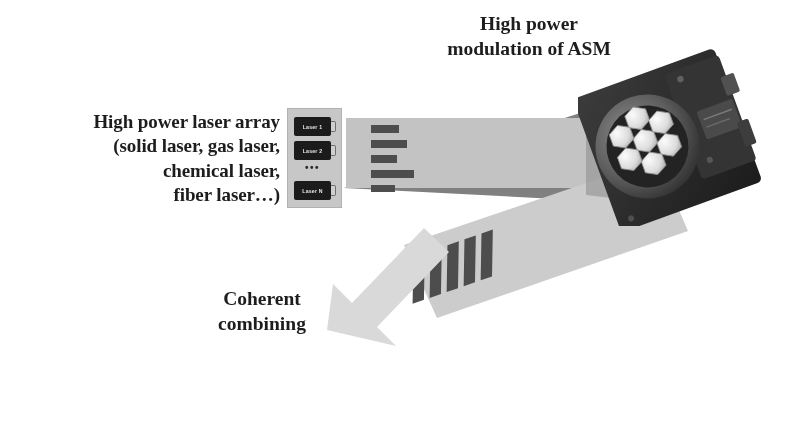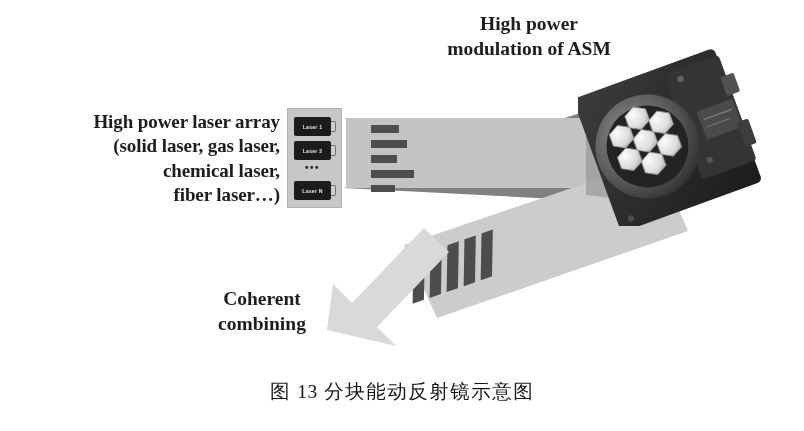--- a/index.html
+++ b/index.html
@@ -255,19 +255,14 @@
 (solid laser, gas laser,
 chemical laser,
 fiber laser…)</div>
 
   <div class="label" id="asm-label">High power
 modulation of ASM</div>
 
   <div class="label" id="coherent-label">Coherent
 combining</div>
 
-  <div id="caption">
-    <span>图</span>
-    <span class="cap-num">13</span>
-    <span>分块能动反射镜示意图</span>
-  </div>
 
 </div>
 
 </body></html>

